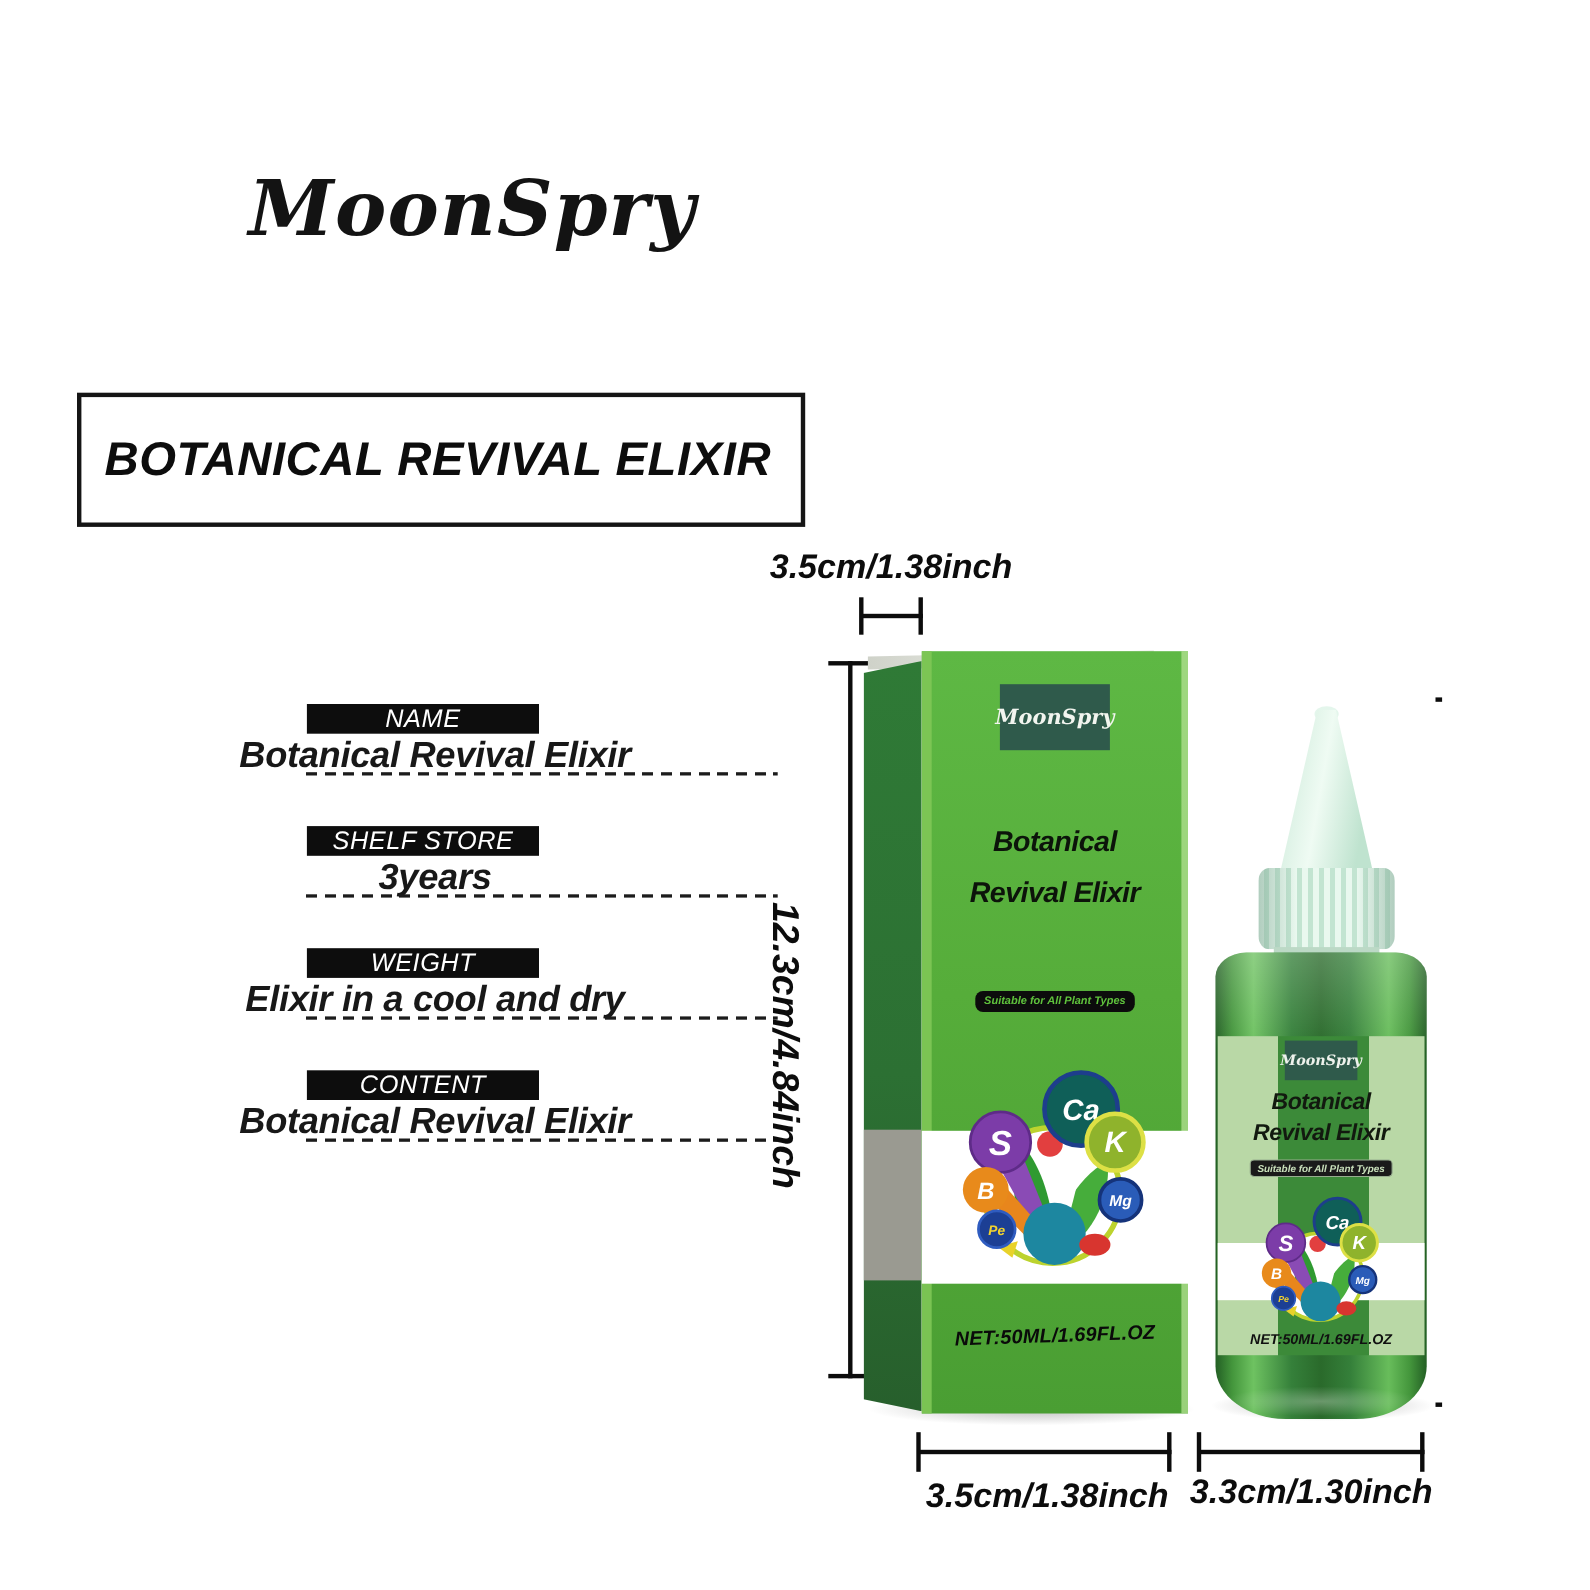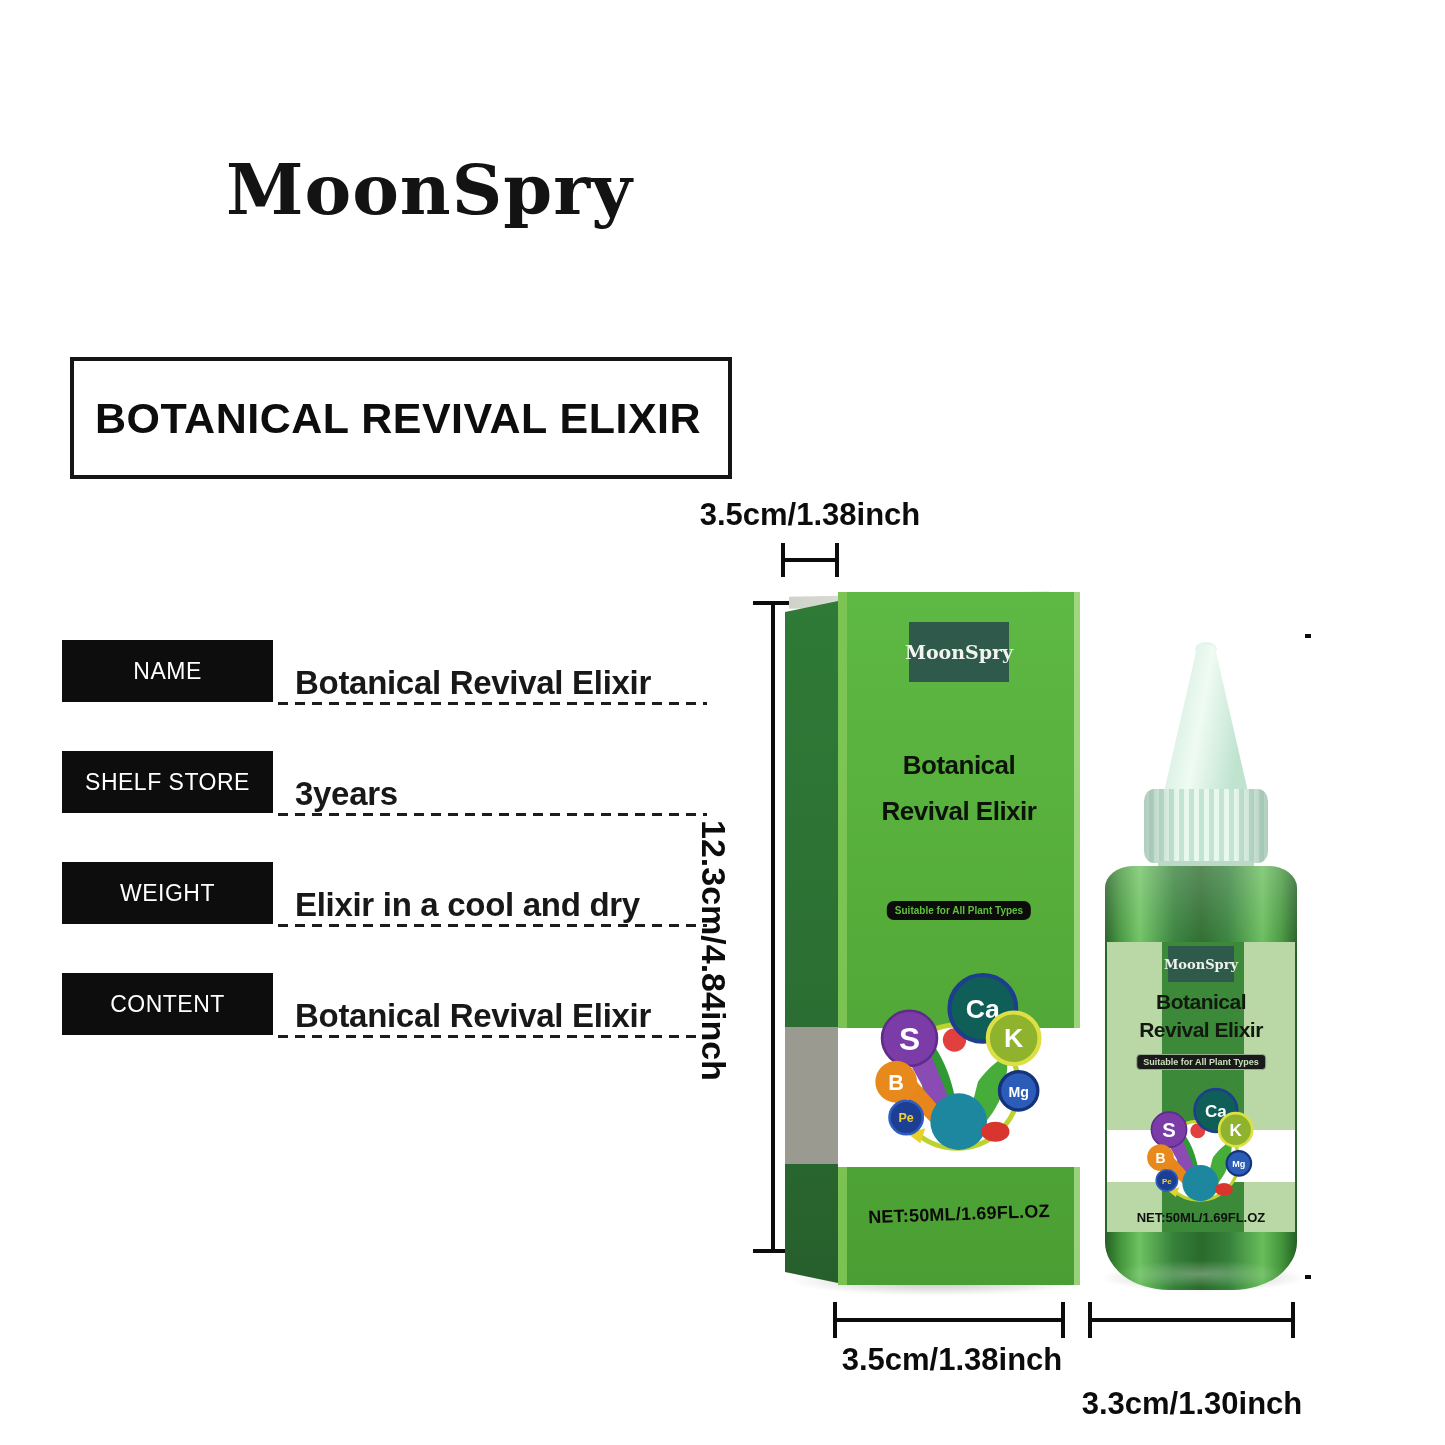--- a/index.html
+++ b/index.html
@@ -12,30 +12,30 @@
     --pill-text-green:#5fc23c;
     --cap-mint:#d9f1e3;
     --label-light-green:#b9d8a6;
     --label-stripe-green:#3c8a39;
     --bottle-edge-green:#235f24;
     --bottle-mid-green:#35803a;
   }
   *{margin:0;padding:0;box-sizing:border-box;}
   html,body{background:#ffffff;}
   body{font-family:"Liberation Sans",sans-serif;color:var(--ink);}
-  .canvas{position:relative;width:1311px;height:1445px;background:#ffffff;overflow:hidden;}
+  .canvas{position:relative;width:1311px;height:1445px;background:#ffffff;overflow:hidden;font-style:italic;}
 
   
   .logo{position:absolute;left:226px;top:148px;font-family:"DejaVu Serif",serif;font-weight:700;font-size:70px;letter-spacing:1px;color:#131313;}
   .title-box{position:absolute;left:70px;top:357px;width:662px;height:122px;border:4px solid #151515;display:flex;align-items:center;padding-left:21px;background:#ffffff;}
   .title-box .title-text{font-size:43px;font-weight:700;letter-spacing:.5px;color:#0d0d0d;white-space:nowrap;}
 
   
   .spec-table{position:absolute;left:62px;top:640px;width:645px;}
-  .spec-row{position:relative;height:62px;margin-bottom:49px;display:flex;align-items:flex-end;}
+  .spec-row{position:relative;height:62px;margin-bottom:49px;display:flex;align-items:center;flex-direction:column;}
   .spec-label{width:211px;height:62px;background:#0d0d0d;color:#ffffff;font-size:23px;letter-spacing:.5px;display:flex;align-items:center;justify-content:center;}
   .spec-value{margin-left:22px;font-size:33px;font-weight:700;letter-spacing:-.3px;color:#181818;white-space:nowrap;}
   .spec-dash{position:absolute;left:216px;right:0;bottom:-3px;height:3px;
     background:repeating-linear-gradient(90deg,#1c1c1c 0 10px,transparent 10px 17px);}
 
   
   .dim-label{position:absolute;font-size:31px;font-weight:700;color:#0c0c0c;text-align:center;white-space:nowrap;}
   .dim-label-v{position:absolute;display:flex;align-items:center;justify-content:center;writing-mode:vertical-rl;font-size:34px;font-weight:700;color:#0c0c0c;white-space:nowrap;}
   .dim-hline{position:absolute;height:4px;background:#0c0c0c;}
   .dim-vline{position:absolute;width:4px;background:#0c0c0c;}
@@ -140,21 +140,21 @@
   <div class="dim-label-v" style="left:1337px;top:640px;height:660px;">12.1cm/4.76inch</div>
 
   <div class="dim-hline" style="left:835px;top:1318px;width:230px;"></div>
   <div class="tick-v" style="left:833px;top:1302px;"></div>
   <div class="tick-v" style="left:1061px;top:1302px;"></div>
   <div class="dim-label" style="left:822px;top:1342px;width:260px;">3.5cm/1.38inch</div>
 
   <div class="dim-hline" style="left:1090px;top:1318px;width:205px;"></div>
   <div class="tick-v" style="left:1088px;top:1302px;"></div>
   <div class="tick-v" style="left:1291px;top:1302px;"></div>
-  <div class="dim-label" style="left:1067px;top:1386px;width:250px;">3.3cm/1.30inch</div>
+  <div class="dim-label" style="left:1067px;top:1338px;width:250px;">3.3cm/1.30inch</div>
 
   <div class="shadow" style="left:788px;top:1266px;width:300px;height:30px;"></div>
   <div class="shadow" style="left:1100px;top:1264px;width:205px;height:28px;"></div>
 
   <div class="box">
     <div class="box-lid"></div>
     <div class="box-side">
       <div class="box-side-band"></div>
     </div>
     <div class="box-front">

